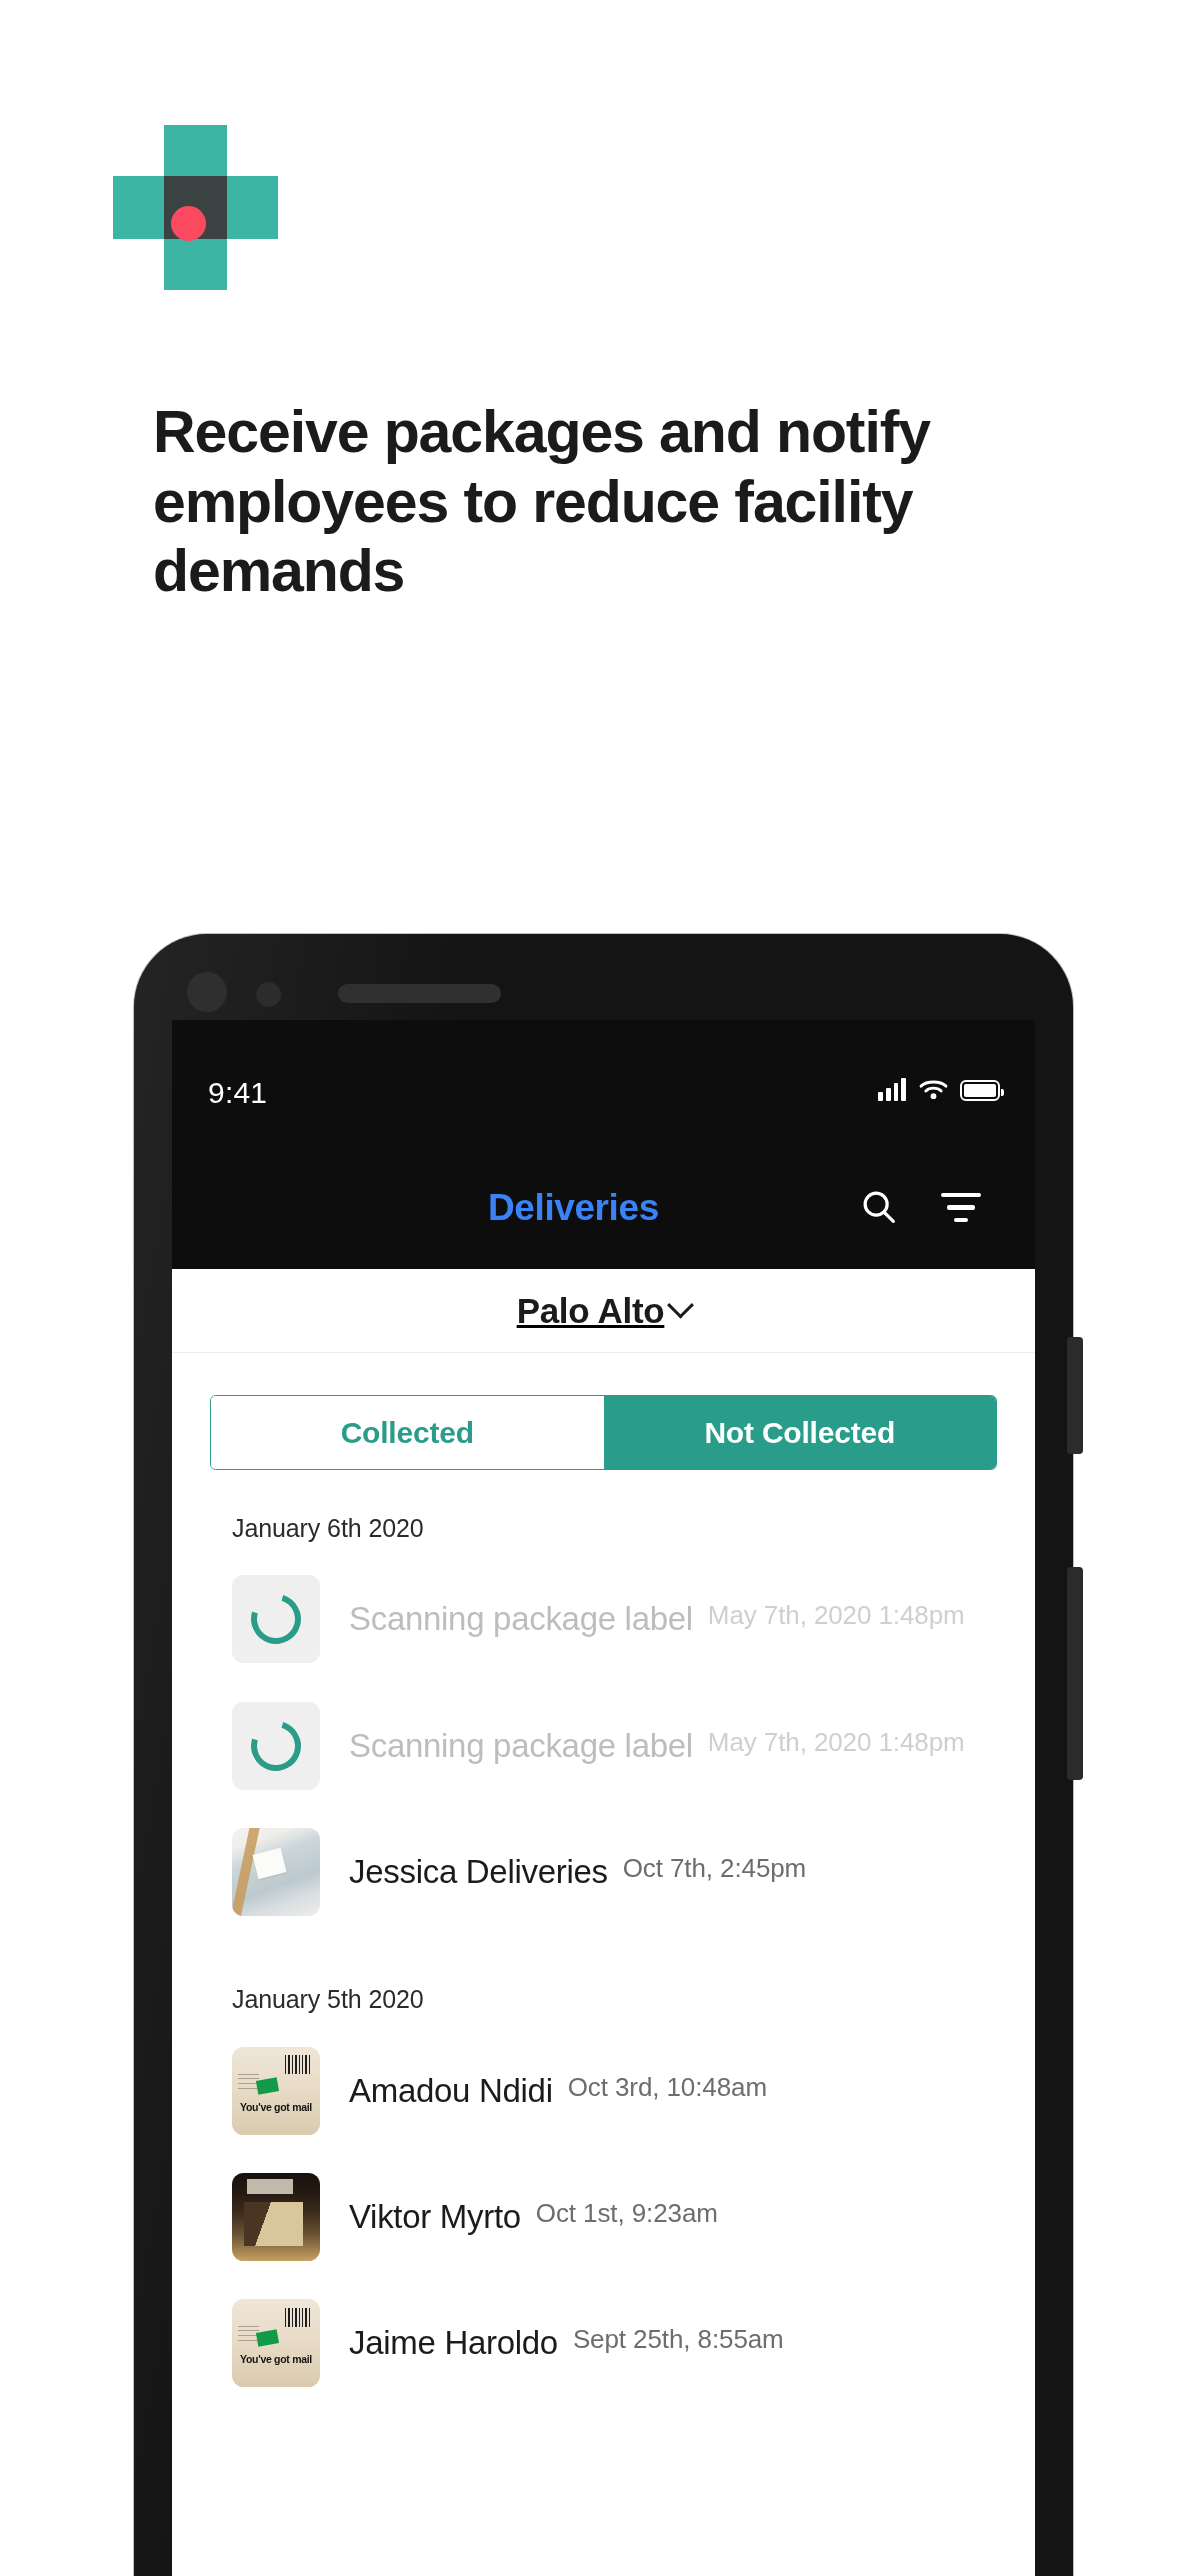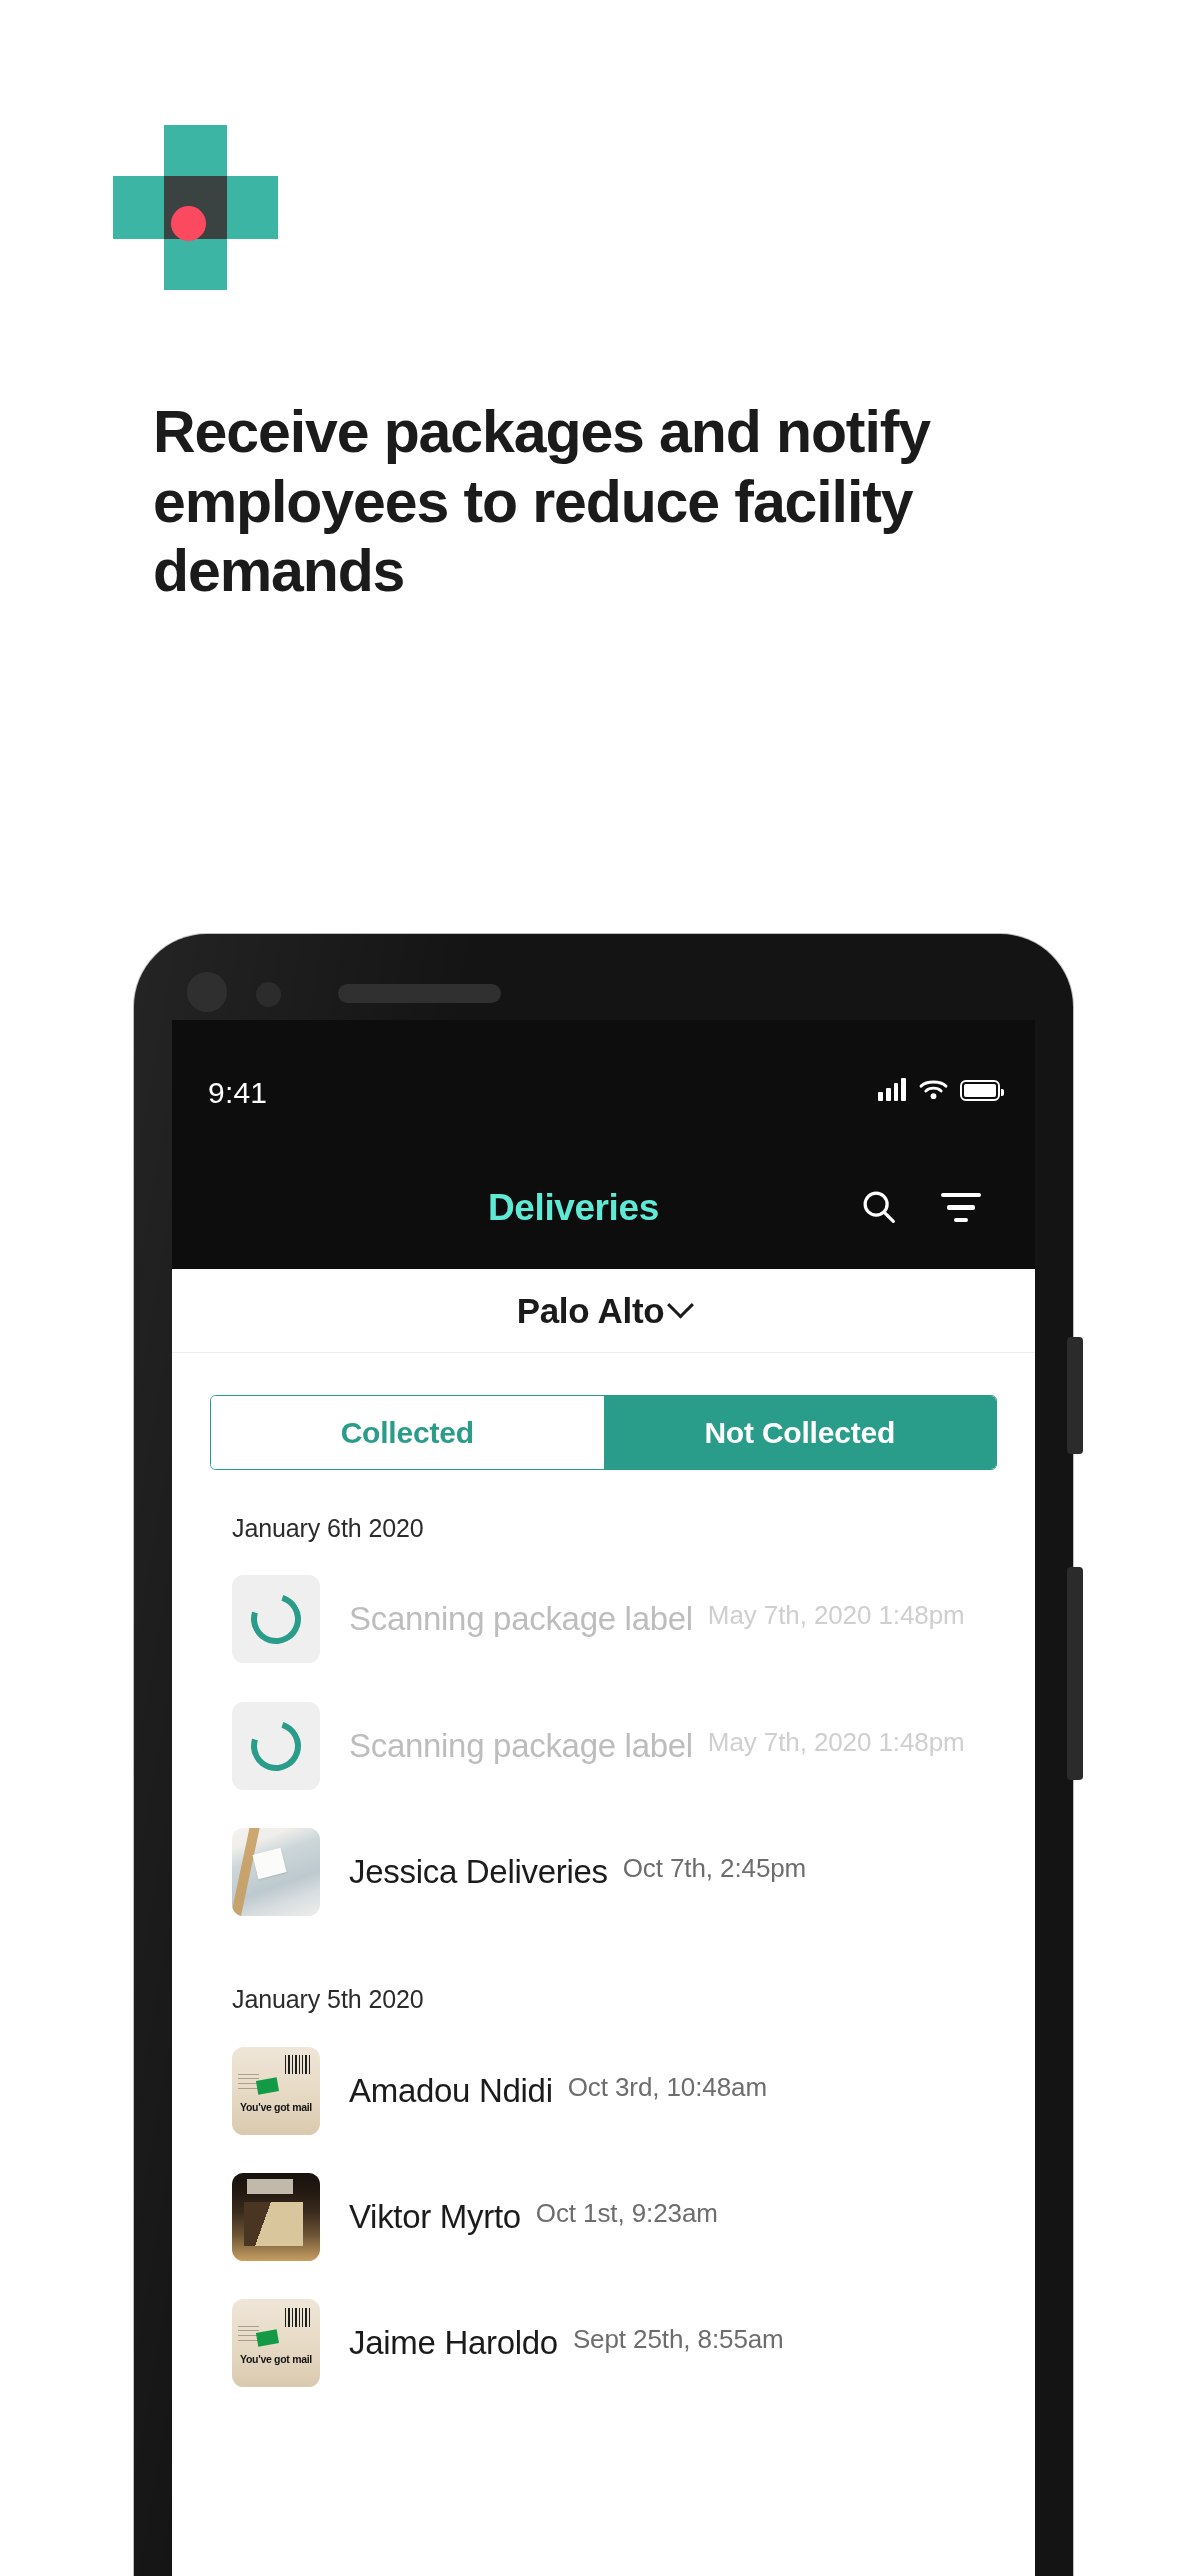--- a/index.html
+++ b/index.html
@@ -93,42 +93,42 @@
     position:relative; display:flex; align-items:center; padding:2.4px;
   }
   .batt::after {
     content:""; position:absolute; right:-5.7px; top:6.7px;
     width:2.9px; height:7.7px; background:#fff; border-radius:0 1.9px 1.9px 0;
   }
   .batt b { display:block; width:100%; height:100%; background:#fff; border-radius:1.9px; }
 
   
   .appbar {
-    position:relative; height:125px; color:#5eead4;
+    position:relative; height:125px; color:#3b82f6;
     display:flex; align-items:center; justify-content:flex-end;
     padding:0 33px 0 0;
   }
   .appbar .title {
     font-size:37px; font-weight:700; letter-spacing:-0.4px;
     margin-right:auto; margin-left:316px;
   }
   .icon-btn { width:82px; height:82px; display:flex; align-items:center; justify-content:center; }
   .filter-ic { display:flex; flex-direction:column; align-items:center; gap:7.7px; }
   .filter-ic i { display:block; height:4.8px; background:#fff; border-radius:1.9px; }
   .filter-ic i:nth-child(1){width:40px;} .filter-ic i:nth-child(2){width:28px;}
   .filter-ic i:nth-child(3){width:14.4px;}
 
   
   .sheet {
     position:absolute; left:0; top:249px; right:0; bottom:0;
     background:#ffffff;
   }
   .locbar {
     height:84px; display:flex; align-items:center; justify-content:center;
-    gap:7px; border-bottom:1px solid #ededed;
+    gap:7px; border-bottom:1px solid #ededed;text-decoration:underline;
   }
   .locbar .loc-text { font-size:35px; font-weight:700; color:#1b1b1b; letter-spacing:-0.3px; }
   .chev {
     width:19px; height:19px; border-right:3.8px solid #1b1b1b; border-bottom:3.8px solid #1b1b1b;
     transform:rotate(45deg) translate(-3.8px,-3.8px);
   }
 
   .segmented {
     margin:42px 38px 0 38px; height:75px; display:flex;
     border:1.9px solid #2A9D8A; border-radius:5.8px; overflow:hidden;

